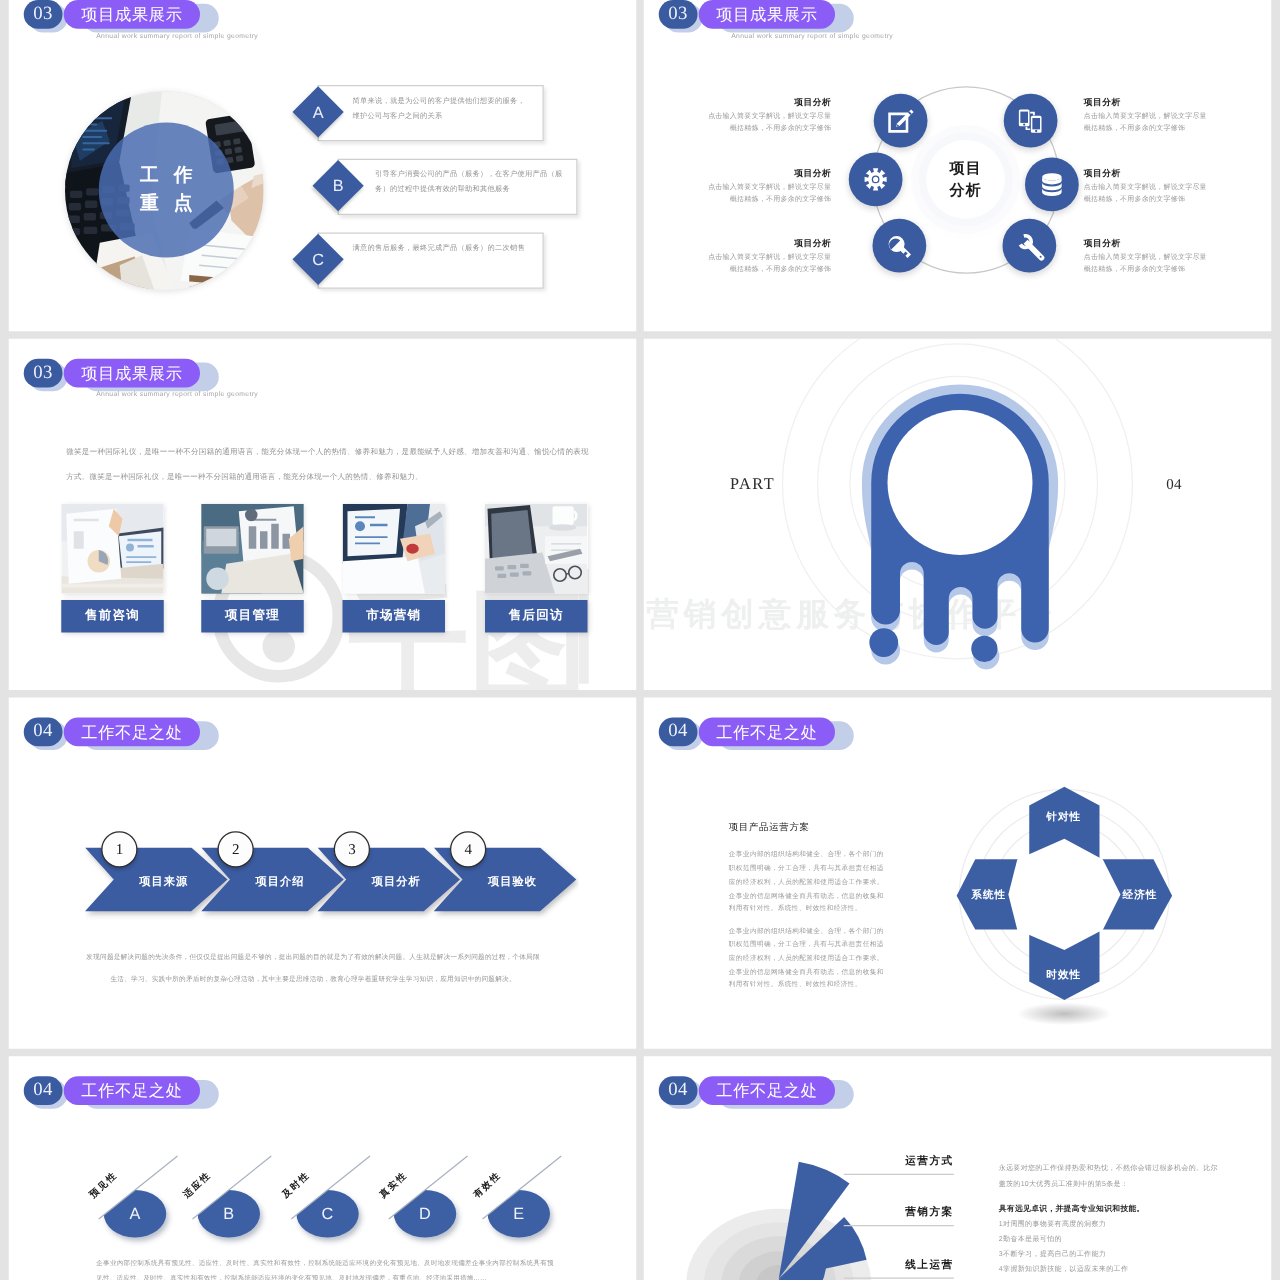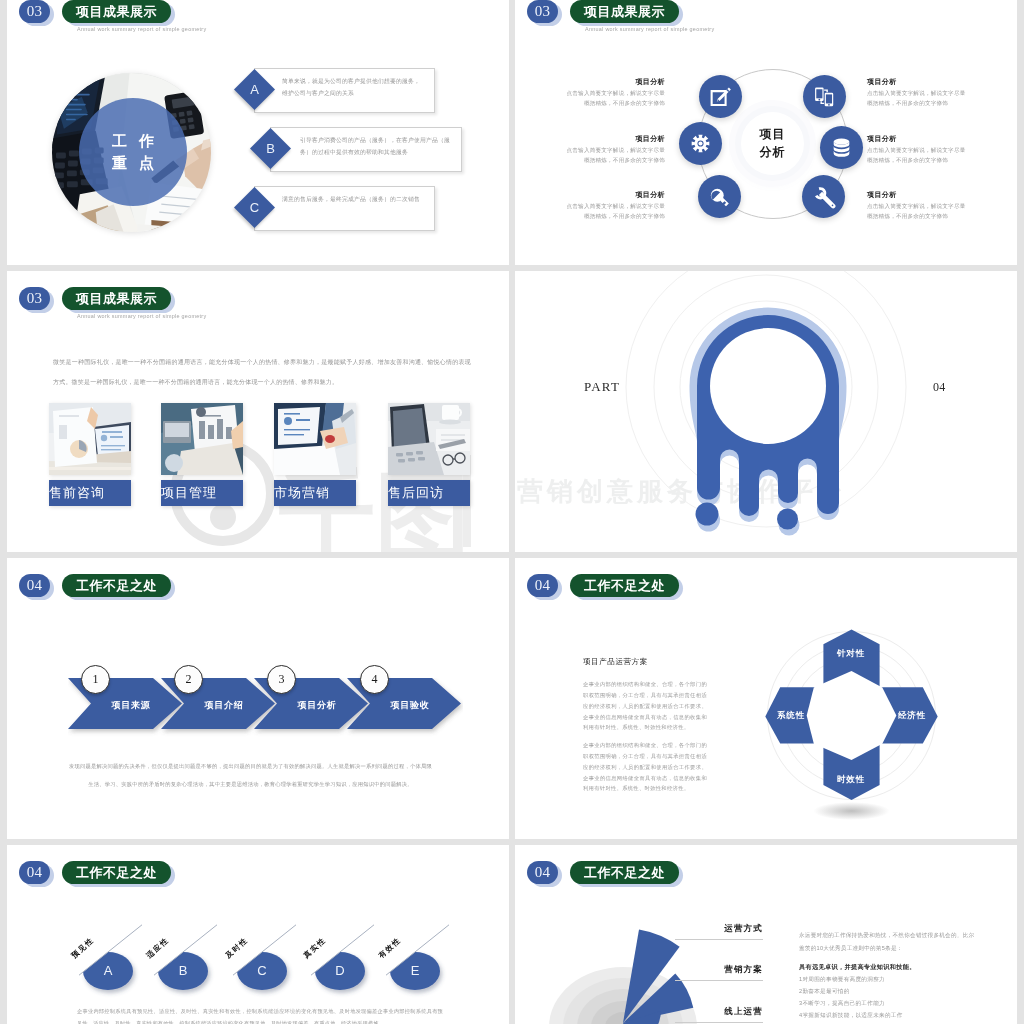--- a/index.html
+++ b/index.html
@@ -9,22 +9,22 @@
   .sl-c0{left:7px}.sl-c1{left:515px}
   .sl-r0{top:-16px}.sl-r1{top:271px}.sl-r2{top:558px}.sl-r3{top:845px}
 
   
   .hdr{position:absolute;left:0;top:0;width:100%;height:50px}
   .hnum{position:absolute;left:12px;top:16px;width:31px;height:23px;border-radius:12px;
     background:#3b5ba0;color:#eef2fa;font-family:"Liberation Serif","DejaVu Serif",serif;
     font-size:15px;line-height:23px;text-align:center;letter-spacing:.3px;z-index:3}
   .hnum-sh{position:absolute;left:16px;top:19px;width:31px;height:23px;border-radius:12px;
     background:#c3cfe8;z-index:2}
-  .hpill{position:absolute;left:55px;top:16px;height:23px;border-radius:12px;
-    background:#14532d;color:#fff;font-size:13px;font-weight:700;line-height:23px;
+  .hpill{position:absolute;left:44px;top:16px;height:23px;border-radius:12px;
+    background:#8b5cf6;color:#fff;font-size:13px;font-weight:400;line-height:23px;
     padding:0 14px;letter-spacing:.5px;z-index:3;white-space:nowrap}
   .hpill-sh{position:absolute;top:19px;height:23px;border-radius:12px;background:#c3cfe8;z-index:2}
   .hsub{position:absolute;top:42px;font-size:5.4px;color:#a4a4a4;letter-spacing:.3px;
     font-family:"Liberation Sans","DejaVu Sans",sans-serif;z-index:3;white-space:nowrap}
   
   .s1-photo{position:absolute;left:45px;top:89px;width:159px;height:159px;border-radius:50%;
     overflow:hidden;box-shadow:0 1px 6px rgba(0,0,0,.13)}
   .s1-photo .img{position:absolute;inset:0}
   .s1-ov{position:absolute;left:72px;top:114px;width:108px;height:108px;border-radius:50%;
     background:rgba(74,108,178,.84);color:#fff;display:flex;flex-direction:column;
@@ -50,22 +50,22 @@
     font-size:12px;font-weight:700;color:#1d1d1d;line-height:1.45;letter-spacing:1px}
   .s2-t{position:absolute;font-size:7px;font-weight:700;color:#222;letter-spacing:.4px}
   .s2-d{position:absolute;font-size:5.6px;color:#9b9b9b;line-height:1.85;width:104px;letter-spacing:.2px}
 
   
   .s3-para{position:absolute;left:46px;top:81px;width:418px;font-size:6.0px;color:#939393;
     line-height:3.4;letter-spacing:.2px;text-align:justify}
   .s3-card{position:absolute;top:132px;width:82px;z-index:2}
   .s3-img{width:82px;height:72px;overflow:hidden;box-shadow:1px 1px 4px rgba(0,0,0,.12)}
   .s3-img svg{display:block;width:82px;height:72px}
-  .s3-lab{margin-top:5px;height:26px;background:#3b5ba0;color:#fff;font-size:13px;font-weight:400;
-    line-height:26px;text-align:left;letter-spacing:1px;box-shadow:1px 1px 4px rgba(0,0,0,.15)}
+  .s3-lab{margin-top:5px;height:26px;background:#3b5ba0;color:#fff;font-size:10px;font-weight:700;
+    line-height:26px;text-align:center;letter-spacing:1px;box-shadow:1px 1px 4px rgba(0,0,0,.15)}
   .s3-wm{position:absolute;left:160px;top:160px;opacity:1;pointer-events:none;z-index:0}
 
   
   .s4-rings{position:absolute;left:0;top:0}
   .s4-blob{position:absolute;left:174px;top:30px;z-index:2}
   .s4-txt{position:absolute;z-index:3;left:195px;top:57px;width:116px;height:116px;text-align:center;color:#3d62ae;
     font-size:23px;font-weight:700;line-height:1.65;letter-spacing:4px;text-indent:4px;
     display:flex;flex-direction:column;align-items:center;justify-content:center}
   .s4-part{position:absolute;left:69px;top:108px;font-size:13px;color:#2c2c2c;letter-spacing:1.2px;
     font-family:"Liberation Serif","DejaVu Serif",serif}

